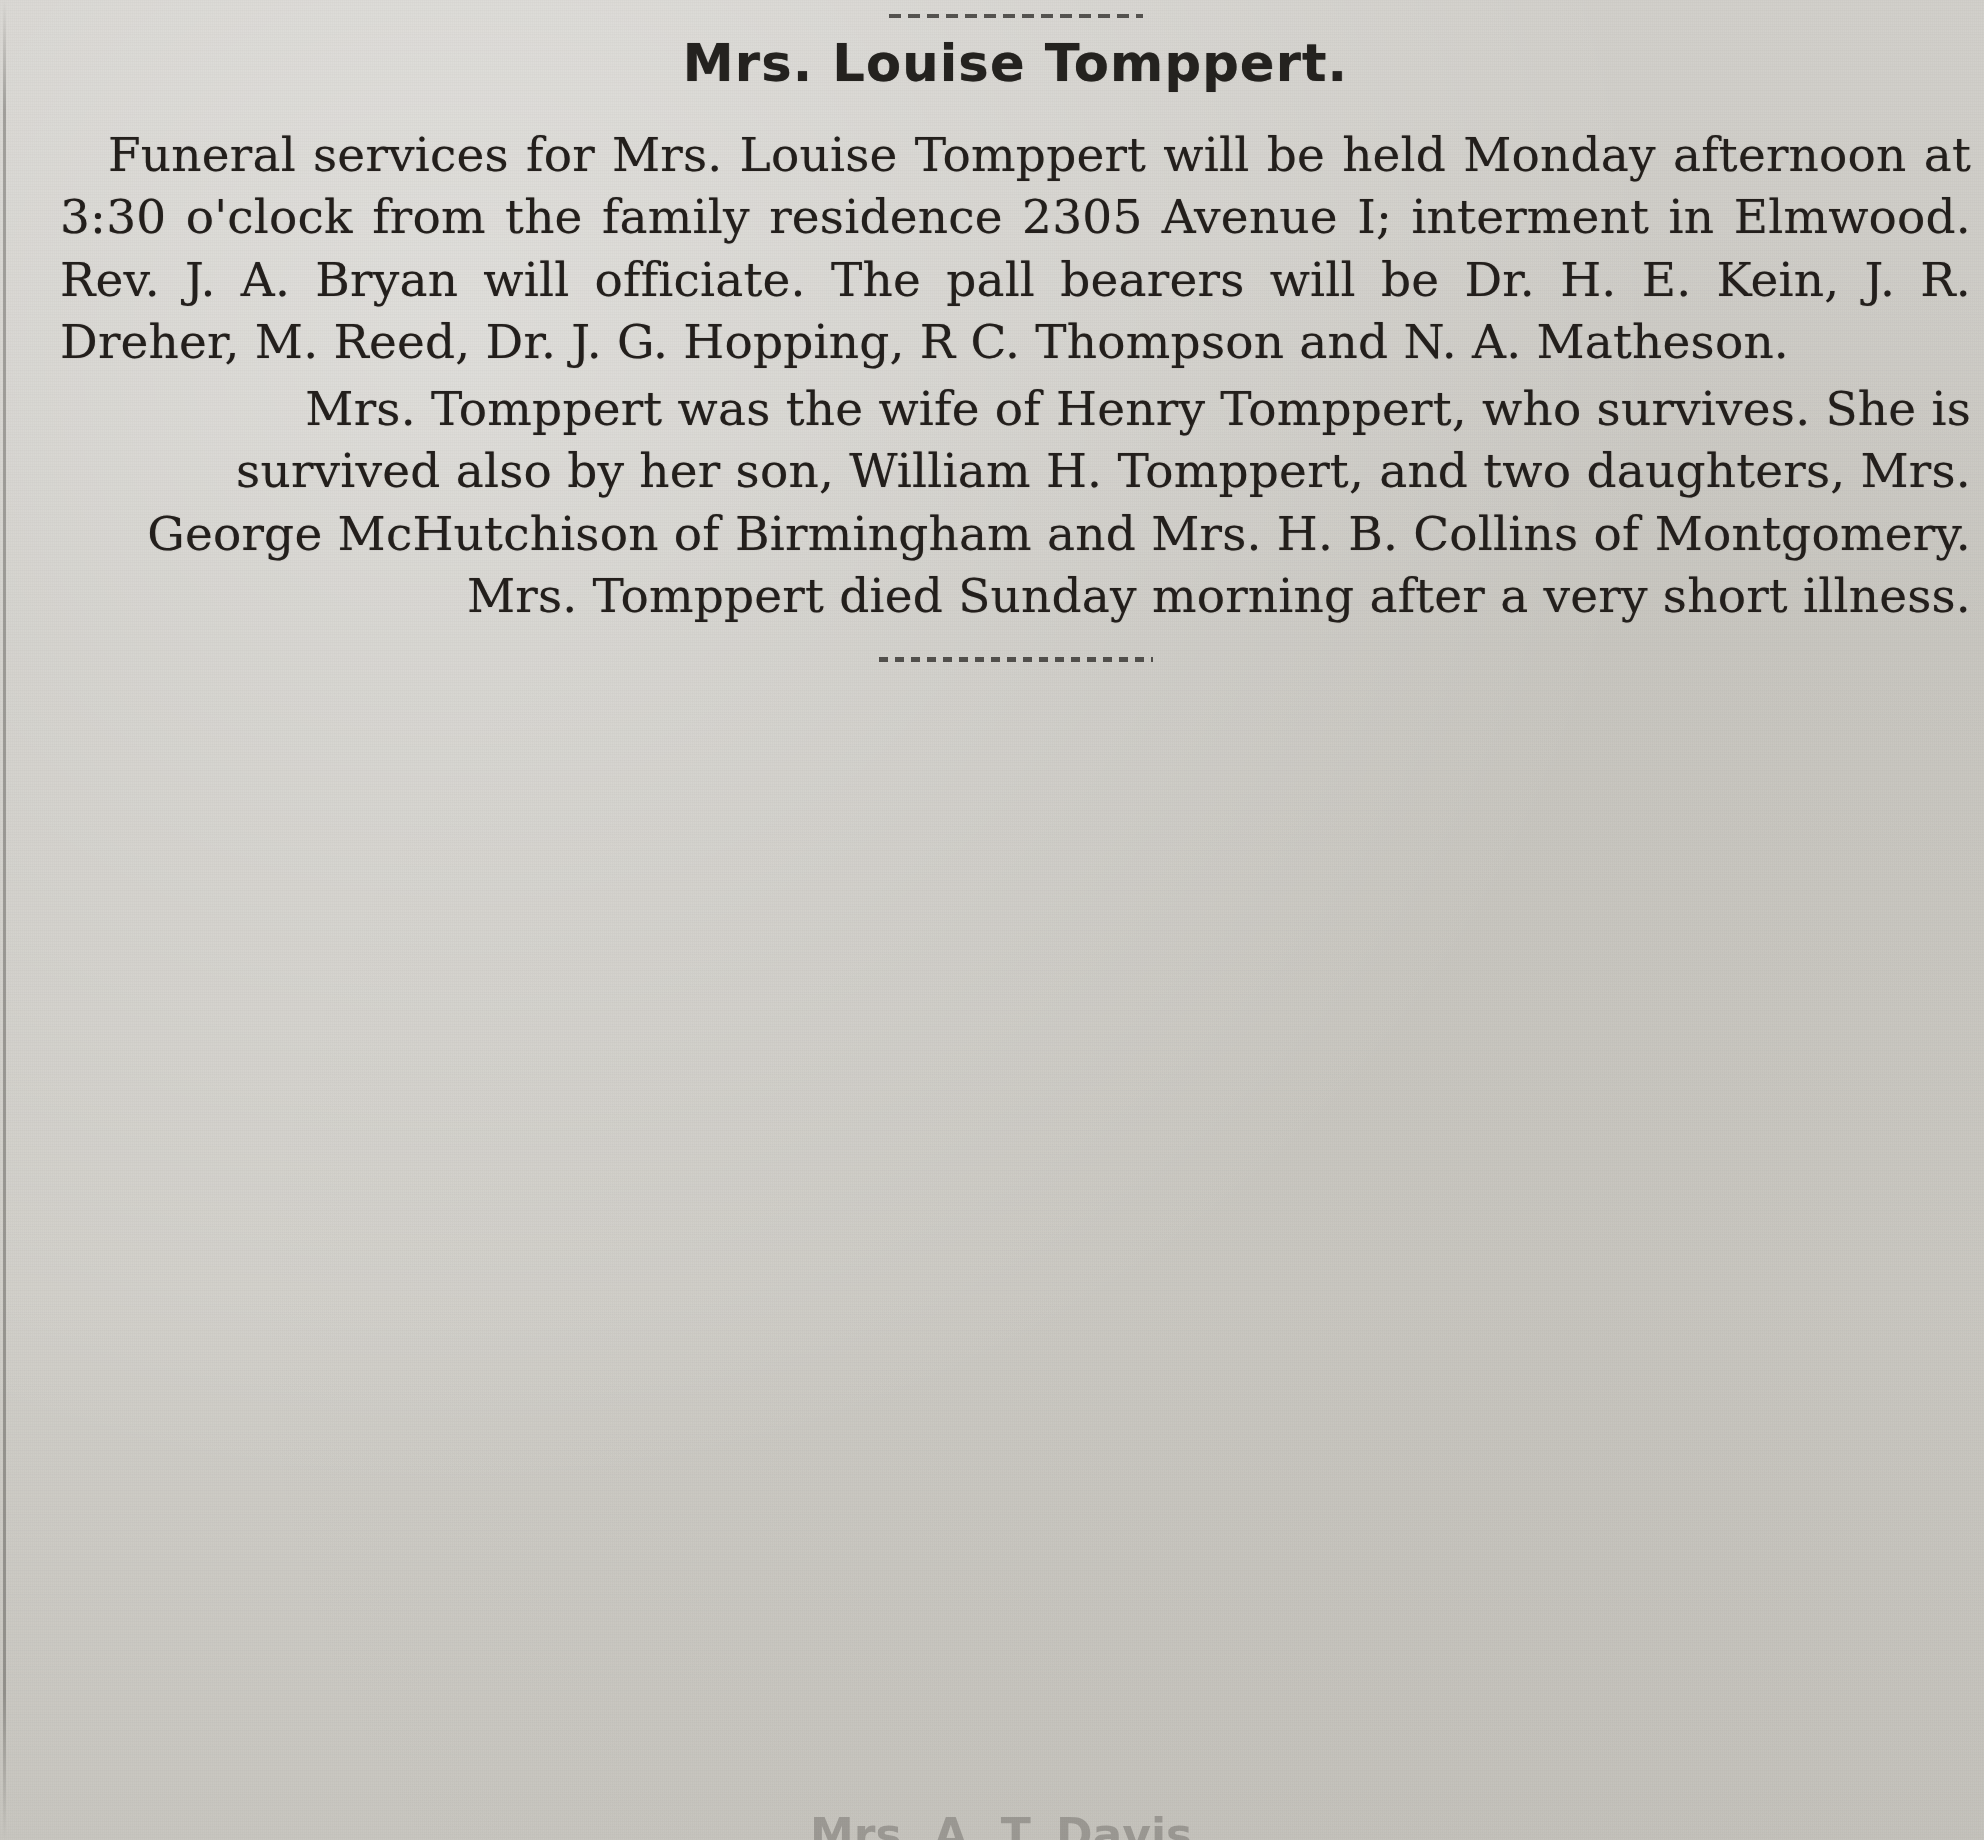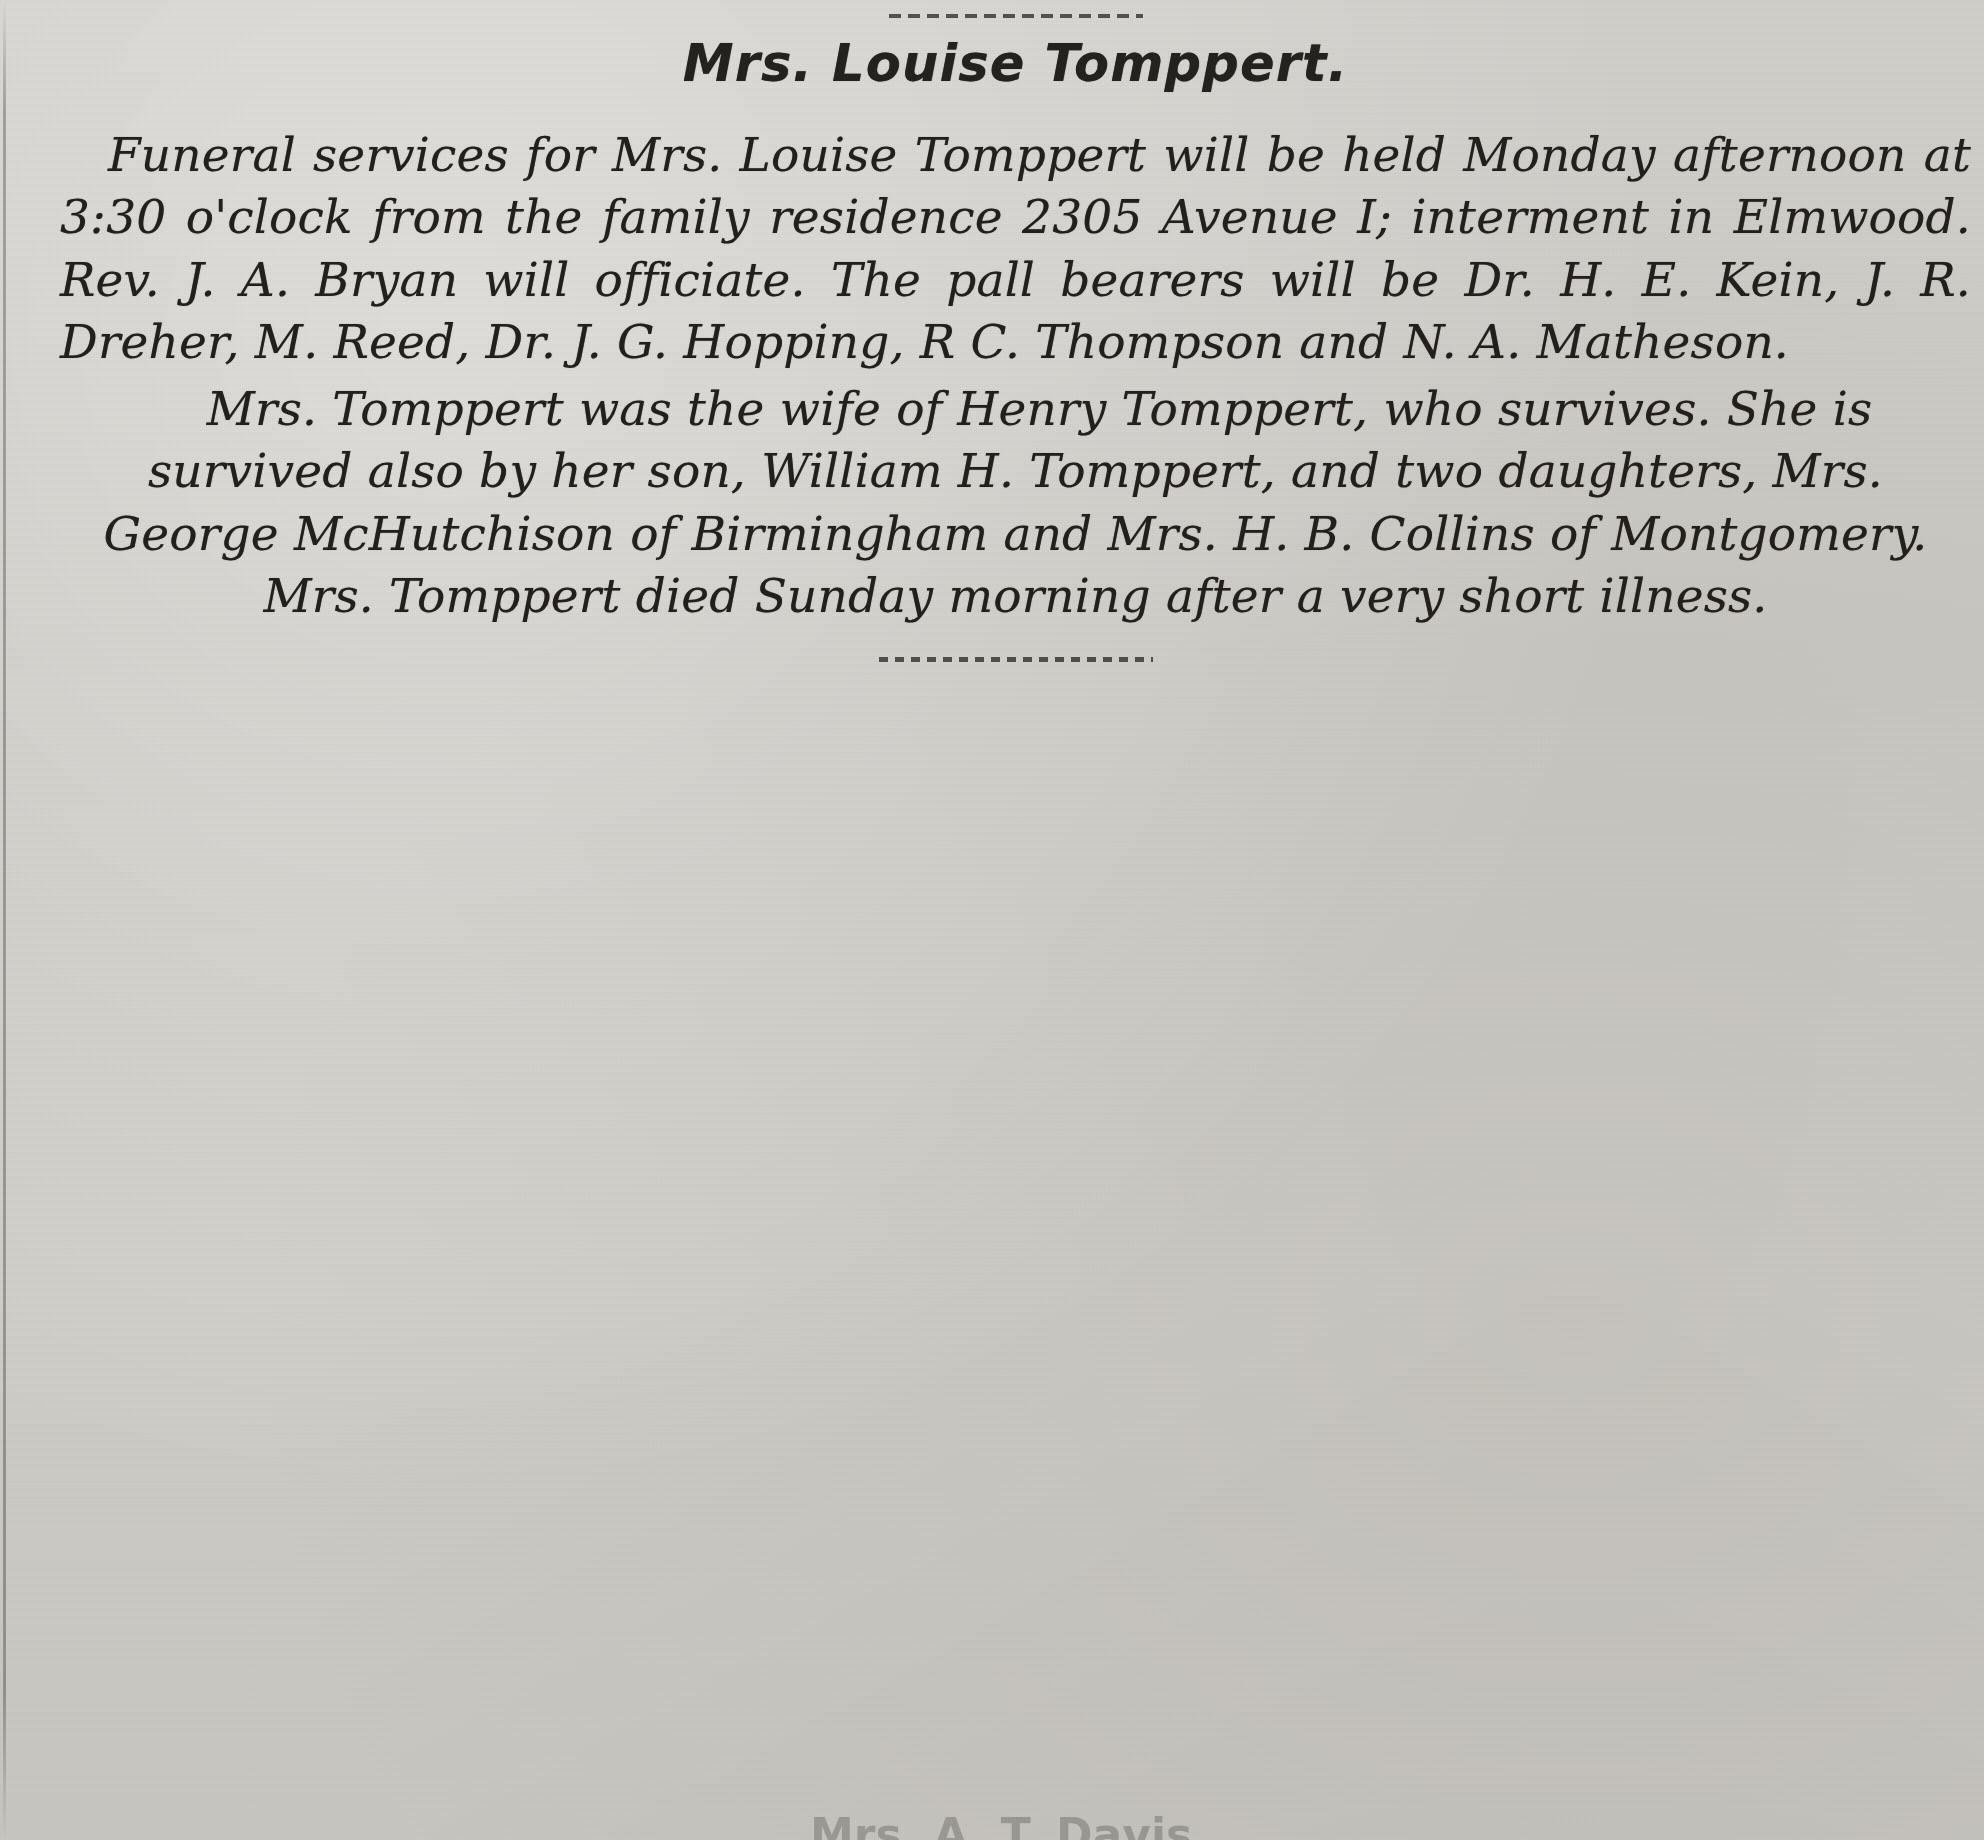--- a/index.html
+++ b/index.html
@@ -46,21 +46,20 @@
     background: linear-gradient(180deg, rgba(70,68,64,0.0) 0%, rgba(70,68,64,0.38) 6%, rgba(70,68,64,0.42) 92%, rgba(70,68,64,0.0) 100%);
   }
   .col-rule.left  { left: 3.2px; }
 
   .content {
     position: absolute;
     left: 60px;
     right: 48px;
     top: 0;
     bottom: 0;
-    font-style: italic;
   }
 
   
   .ornament {
     width: 262px;
     height: 4.8px;
     margin: 0 auto;
     background-image: repeating-linear-gradient(90deg,
         #3b3936 0px, #3b3936 10.3px,
         rgba(0,0,0,0) 10.3px, rgba(0,0,0,0) 17.5px);
@@ -98,21 +97,21 @@
     text-align: justify;
     text-justify: inter-word;
     letter-spacing: 0.2px;
     text-shadow: 0 0 0.9px rgba(45,42,38,0.55);
   }
   .body-text p {
     margin: 0;
     text-indent: 48px;
   }
   .body-text p + p { margin-top: 4px; }
-  .body-text p:last-child { text-align: center; }
+  .body-text p:last-child { text-align: right; }
 
   
   .ghost-next {
     position: absolute;
     left: 0; right: 0;
     bottom: 0;
     height: 28px;
     overflow: hidden;
     text-align: center;
     font-family: "DejaVu Sans", sans-serif;

